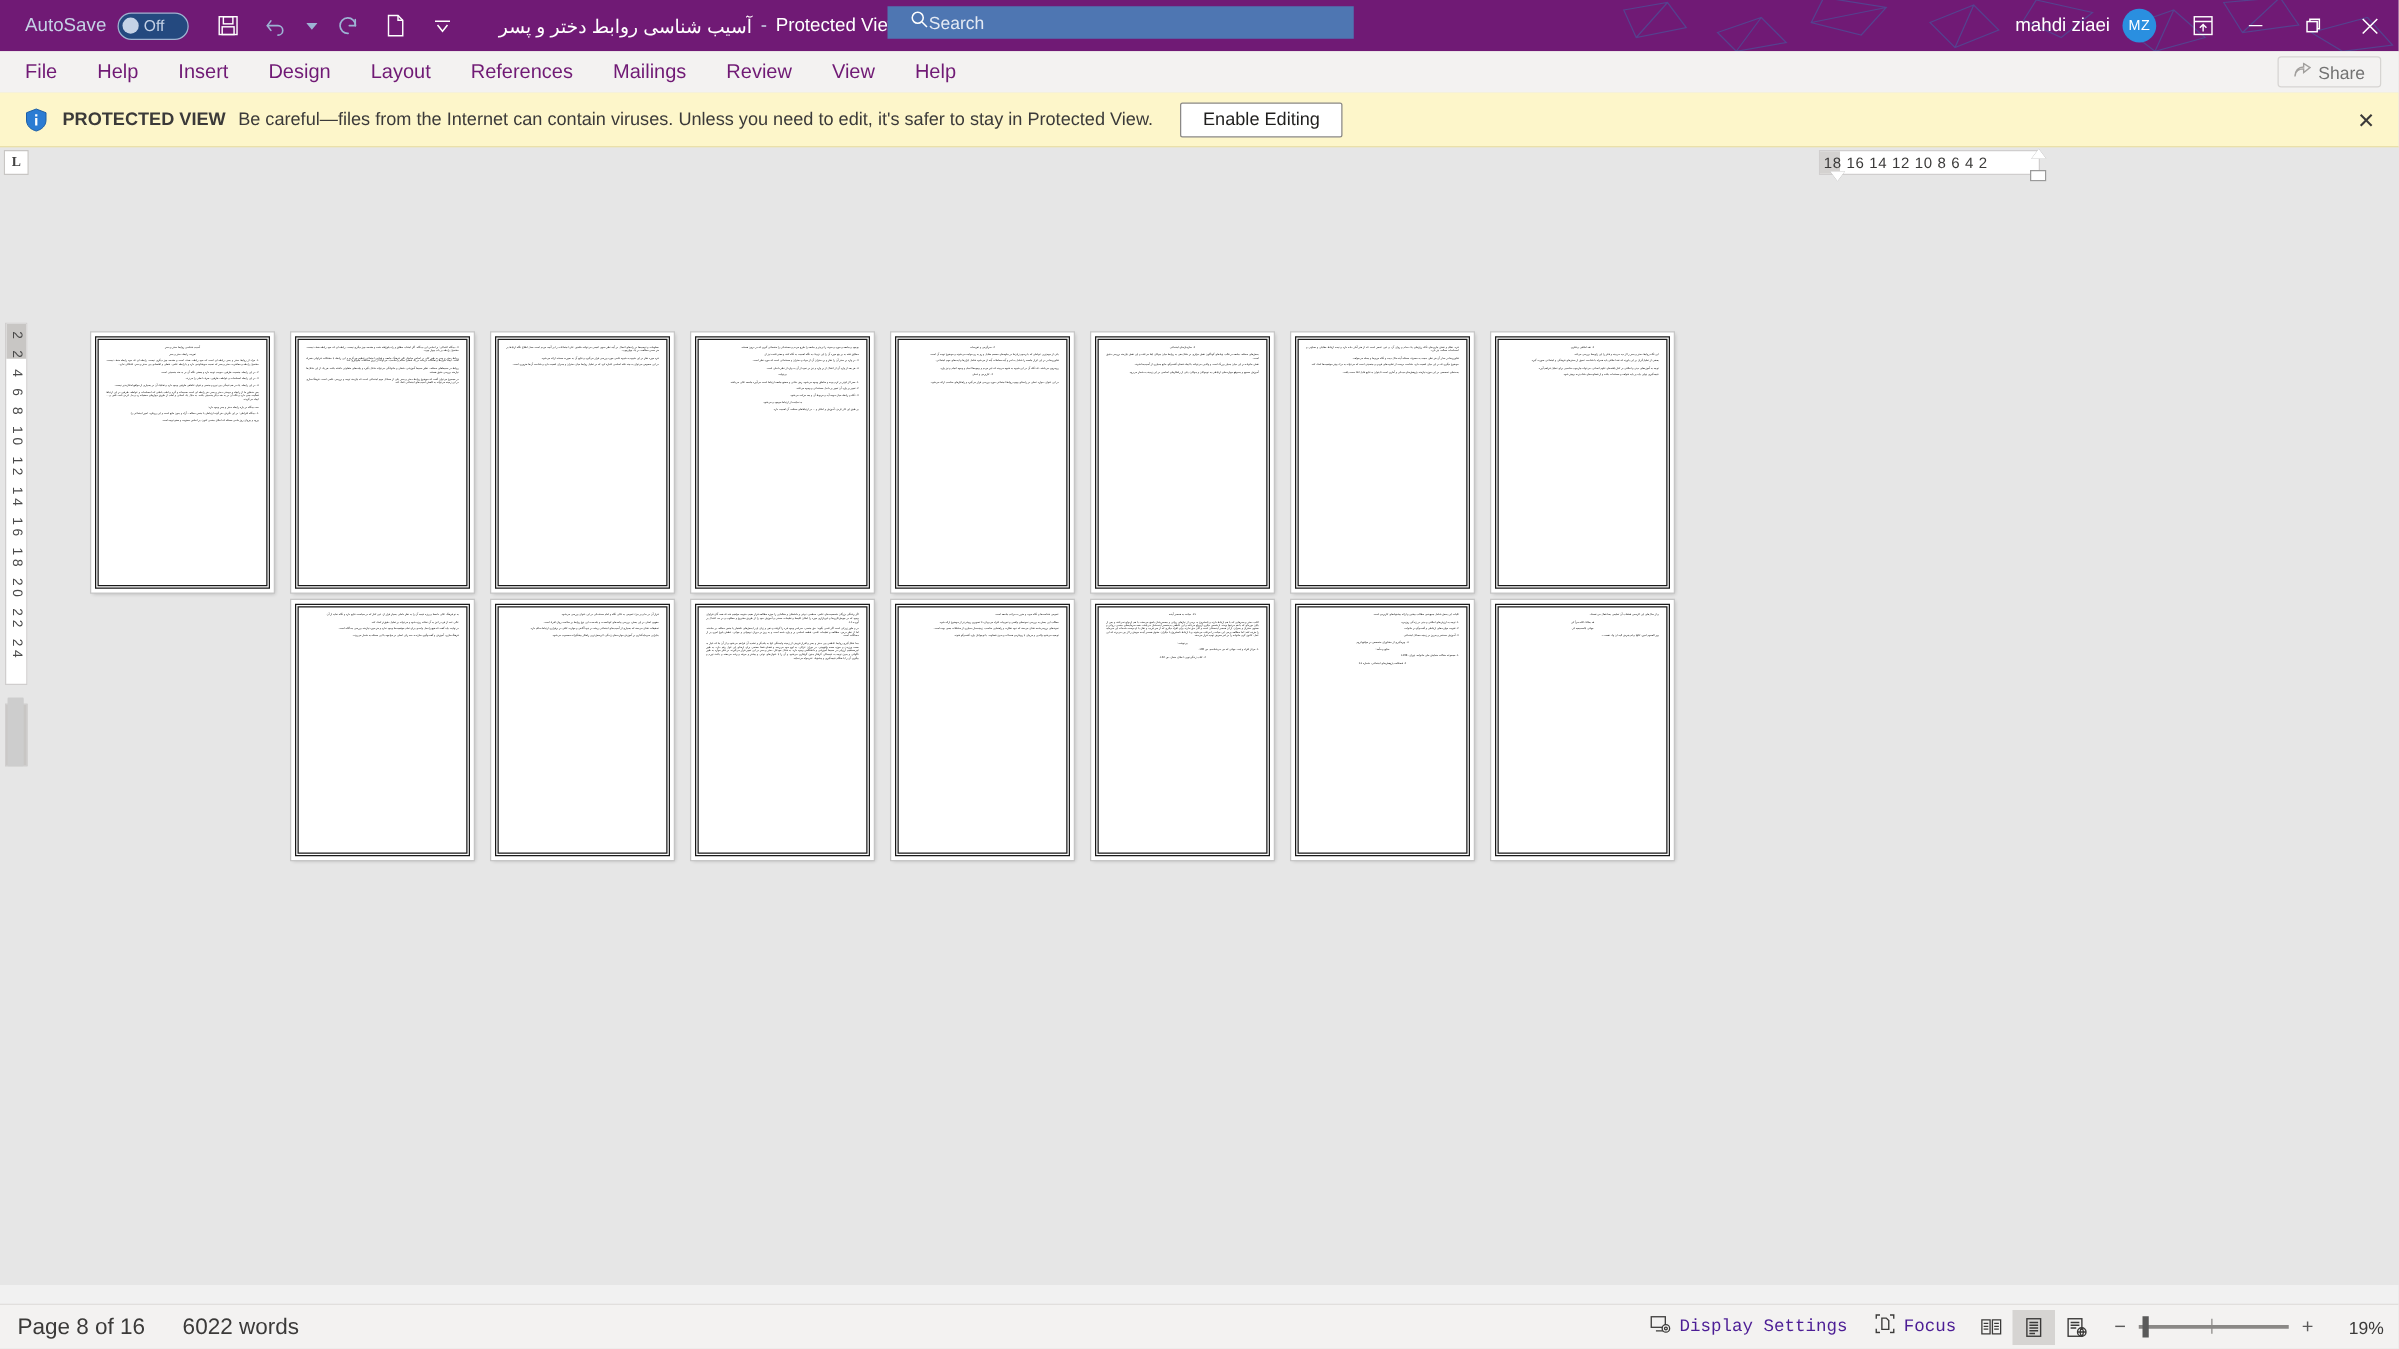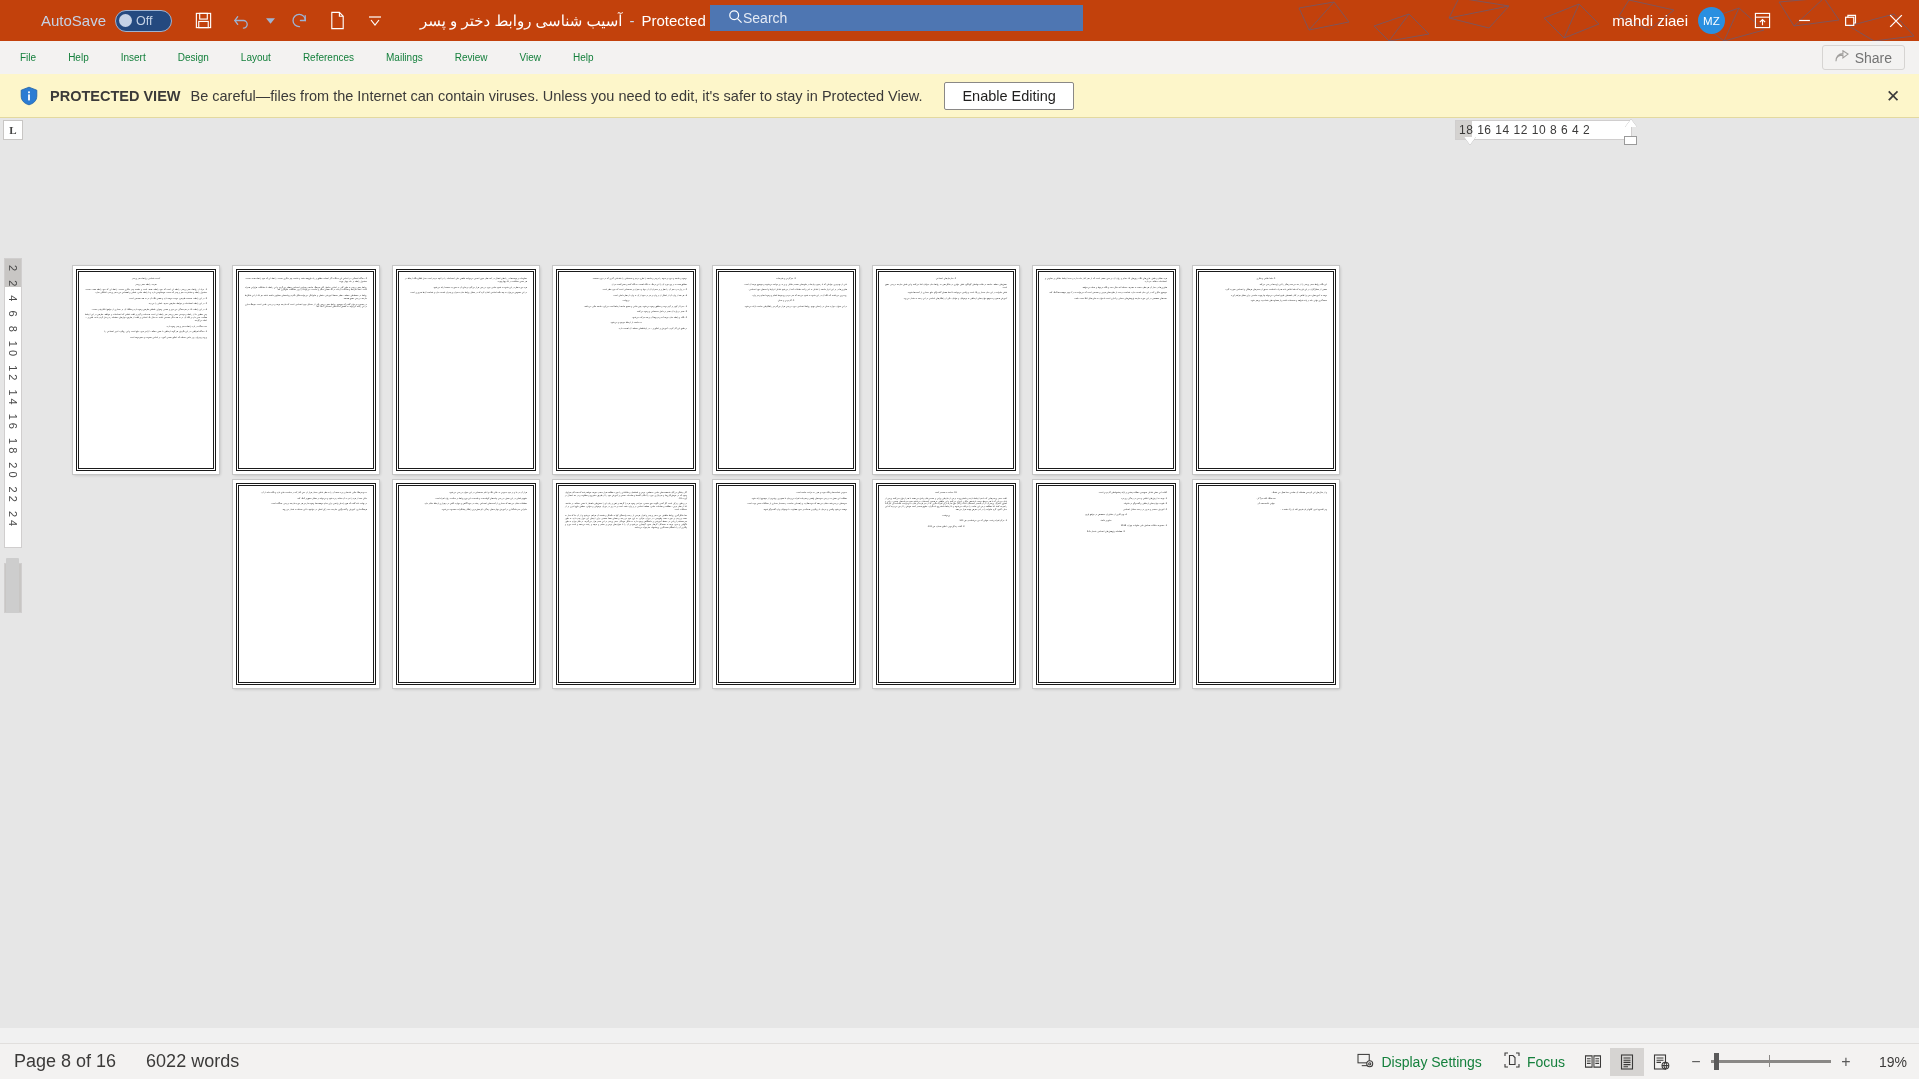--- a/index.html
+++ b/index.html
@@ -7,25 +7,24 @@
     width: 1919px; height: 1079px;
     overflow: hidden;
     font-family: "Liberation Sans", sans-serif;
     background: #e6e6e6;
   }
   body { position: relative; }
 
   
   .titlebar {
     position: absolute; left: 0; top: 0; width: 1919px; height: 41px;
-    background: #c2410c;
+    background: #701a75;
     display: flex; align-items: center;
     color: #ffffff;
     overflow: hidden;
-    padding-left: 21px;
   }
   .tb-pattern {
     position: absolute; right: 0; top: 0; width: 640px; height: 41px;
     opacity: .5; pointer-events: none;
   }
   .autosave-wrap {
     display: flex; align-items: center; gap: 9px;
     margin-left: 20px; z-index: 2;
   }
   .autosave-label { font-size: 15px; color: #c5d2e6; }
@@ -75,21 +74,21 @@
   }
   .ribbon-opt { width: 38px; height: 41px; display:flex; align-items:center; justify-content:center; }
   .win-btn { width: 46px; height: 41px; display: flex; align-items: center; justify-content: center; }
 
   
   .ribbon {
     position: absolute; left: 0; top: 41px; width: 1919px; height: 33px;
     background: #f3f2f1; display: flex; align-items: center;
   }
   .rtab {
-    font-size: 10px; color: #15803d; padding: 0 16px; height: 33px;
+    font-size: 16px; color: #701a75; padding: 0 16px; height: 33px;
     display: flex; align-items: center; white-space: nowrap;
   }
   .rtab.first { padding-left: 20px; }
   .share-btn {
     position: absolute; right: 14px; top: 4px; height: 25px;
     display: flex; align-items: center; gap: 6px; padding: 0 12px;
     border: 1px solid #d6d4d2; border-radius: 3px; color: #737373; font-size: 14px;
     background: #f3f2f1;
   }
 
@@ -190,21 +189,21 @@
   .statusbar {
     position: absolute; left: 0; top: 1043px; width: 1919px; height: 36px;
     background: #f3f2f1; border-top: 1px solid #e1dfdd;
     display: flex; align-items: center;
   }
   .sb-item { font-size: 18px; color: #3b3a39; white-space: nowrap; }
   .sb-left { display: flex; align-items: center; gap: 30px; margin-left: 14px; }
   .sb-right { position: absolute; right: 12px; display: flex; align-items: center; gap: 0; }
   .sb-btn {
     display: flex; align-items: center; gap: 7px; padding: 0 11px; height: 28px;
-    font-size: 14px; color: #15803d;
+    font-size: 14px; color: #4c1d95; font-family: Liberation Mono, monospace;
   }
   .view-btn { width: 34px; height: 28px; display:flex; align-items:center; justify-content:center; }
   .view-btn.active { background: #d6d4d2; }
   .zoom-wrap { display: flex; align-items: center; gap: 9px; margin-left: 12px; }
   .zoom-sign { font-size: 16px; color: #5a5a5a; width: 12px; text-align: center; }
   .zoom-track { position: relative; width: 120px; height: 3px; background: #8a8886; }
   .zoom-thumb {
     position: absolute; left: 3px; top: -7px; width: 5px; height: 17px; background: #5a5a5a;
   }
   .zoom-mid { position: absolute; left: 58px; top: -5px; width: 1px; height: 12px; background: #8a8886; }

